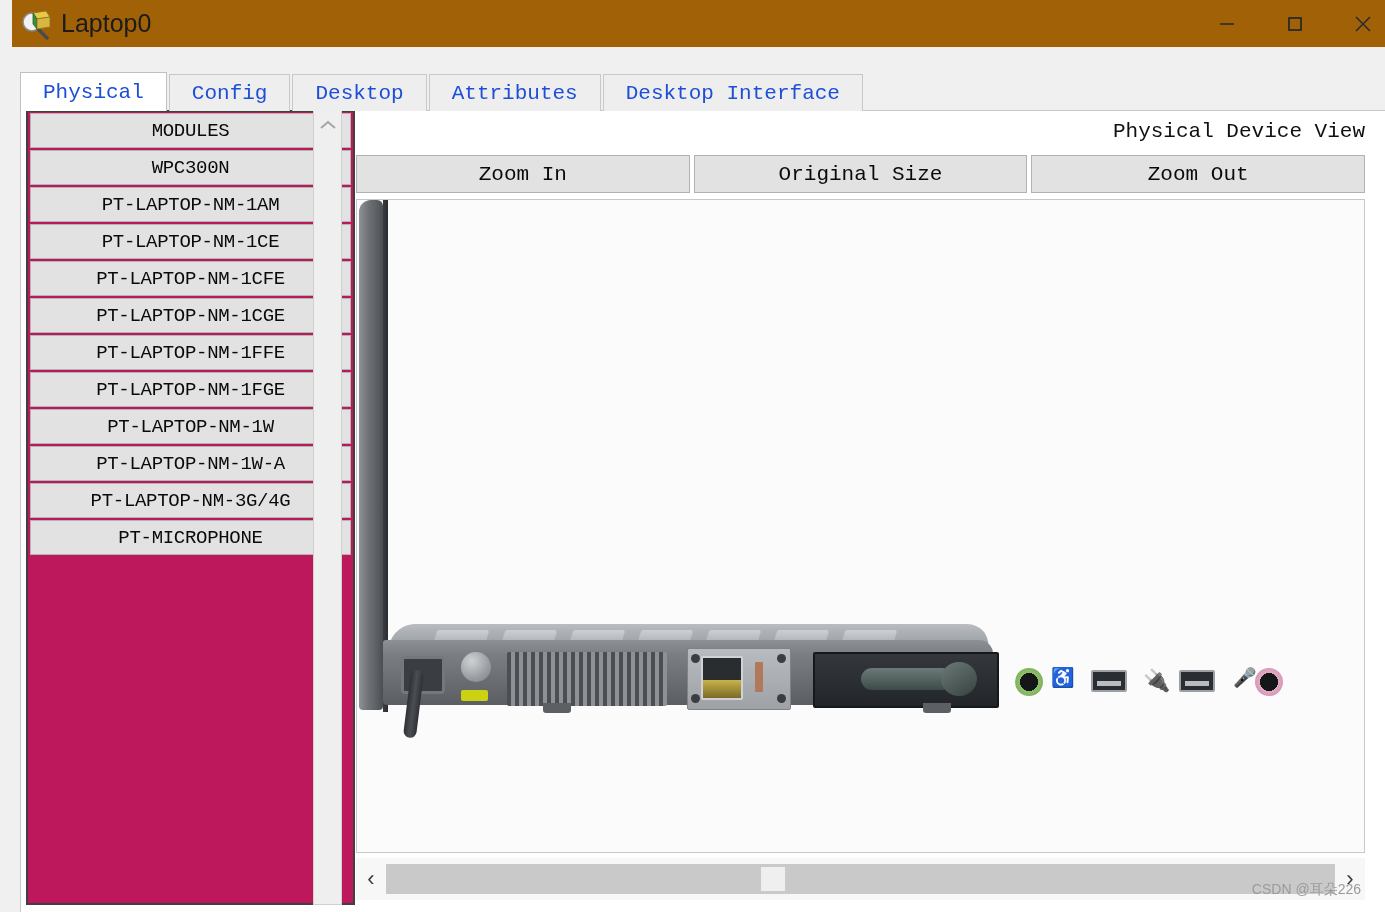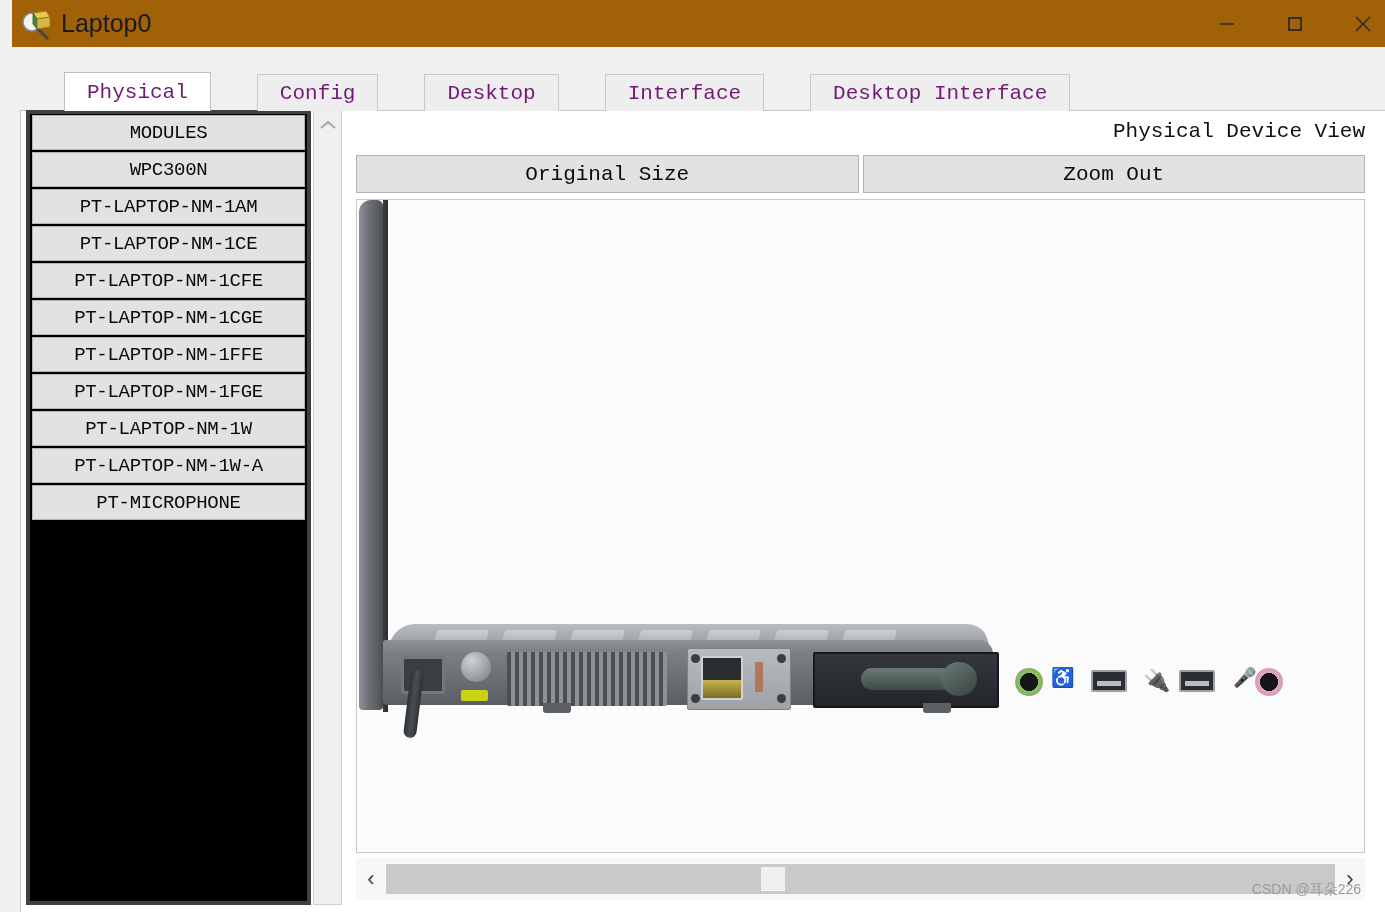--- a/index.html
+++ b/index.html
@@ -65,27 +65,26 @@
     display: flex;
     align-items: flex-end;
     z-index: 5;
   }
   .tab {
     height: 37px;
     padding: 0 22px;
     display: flex; align-items: center; justify-content: flex-start;
     font-family: "Liberation Mono", monospace;
     font-size: 21px;
-    color: #701a75;
+    color: #1d4ed8;
     background: #eeeeee;
     border: 1px solid #c8c8c8;
     border-bottom: none;
     margin-right: 2px;
     white-space: nowrap;
-    margin-left: 44px;
   }
   .tab.active {
     background: #ffffff;
     border-color: #c0c0c0;
     height: 39px;
     position: relative;
     z-index: 3;
   }
 
   
@@ -95,23 +94,23 @@
     width: 1365px; height: 802px;
     background: #ffffff;
     border-top: 1px solid #c8c8c8;
     border-left: 1px solid #c8c8c8;
   }
 
   
   .modules-pane {
     position: absolute;
     left: 26px; top: 63px;
-    width: 285px; height: 795px;
-    background: #000000;
-    border: 4px solid #404040;
+    width: 329px; height: 795px;
+    background: #be185d;
+    border: 2px solid #404040;
   }
   .module-list {
     position: absolute;
     left: 0; top: 0;
     width: 100%;
   }
   .module-item {
     height: 35px;
     margin: 1px 2px 2px 2px;
     background: #e2e2e2;
@@ -440,57 +439,59 @@
     <div class="tab active">
         <span>Physical</span>
       </div>
     <div class="tab">
         <span>Config</span>
       </div>
     <div class="tab">
         <span>Desktop</span>
       </div>
     <div class="tab">
-        <span>Interface</span>
+        <span>Attributes</span>
       </div>
     <div class="tab">
         <span>Desktop Interface</span>
       </div>
   </div>
 
   <div class="content-panel"></div>
 
   <div class="modules-pane">
     <div class="module-list">
       <div class="module-item">MODULES</div>
       <div class="module-item">WPC300N</div>
       <div class="module-item">PT-LAPTOP-NM-1AM</div>
       <div class="module-item">PT-LAPTOP-NM-1CE</div>
       <div class="module-item">PT-LAPTOP-NM-1CFE</div>
       <div class="module-item">PT-LAPTOP-NM-1CGE</div>
       <div class="module-item">PT-LAPTOP-NM-1FFE</div>
       <div class="module-item">PT-LAPTOP-NM-1FGE</div>
       <div class="module-item">PT-LAPTOP-NM-1W</div>
       <div class="module-item">PT-LAPTOP-NM-1W-A</div>
+      <div class="module-item">PT-LAPTOP-NM-3G/4G</div>
       <div class="module-item">PT-MICROPHONE</div>
     </div>
   </div>
 
   <div class="v-scrollbar">
     <div class="v-scroll-up">
       <svg width="18" height="12" viewBox="0 0 18 12">
           <polyline points="2,9 9,3 16,9" fill="none" stroke="#a6a6a6" stroke-width="2"></polyline>
         </svg>
     </div>
   </div>
 
   <div class="device-view">
     <div class="device-header">Physical Device View</div>
 
     <div class="zoom-toolbar">
+      <div class="zoom-btn">Zoom In</div>
       <div class="zoom-btn">Original Size</div>
       <div class="zoom-btn">Zoom Out</div>
     </div>
 
     <div class="device-canvas">
       <div class="laptop">
         <div class="lid"></div>
         <div class="lid-seam"></div>
 
         <div class="base-top"></div>

